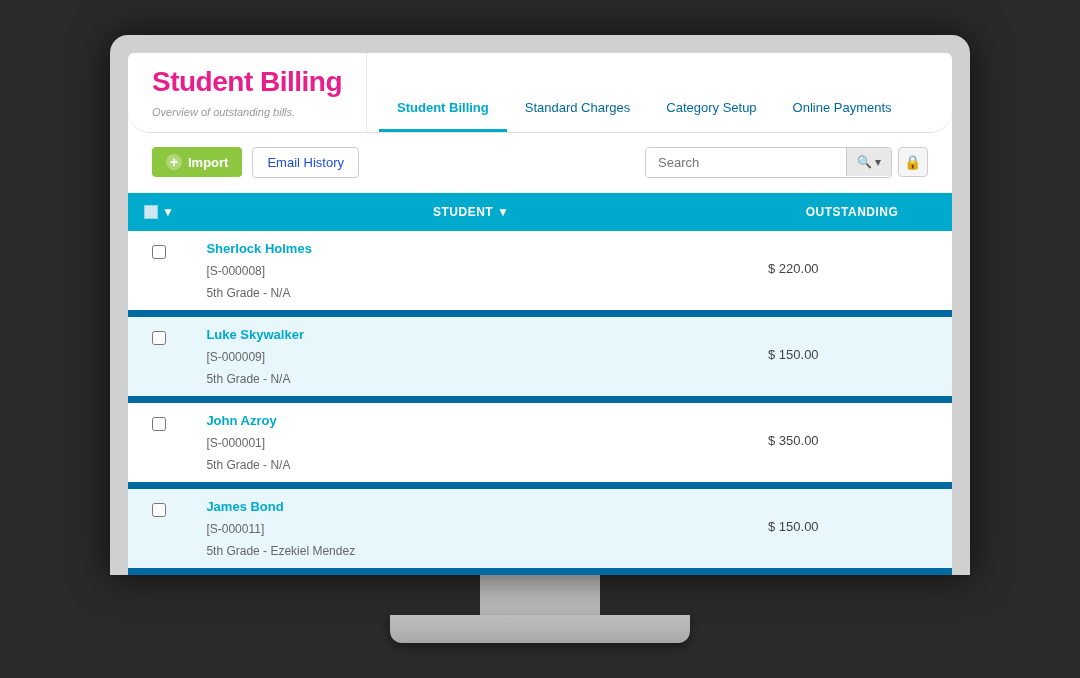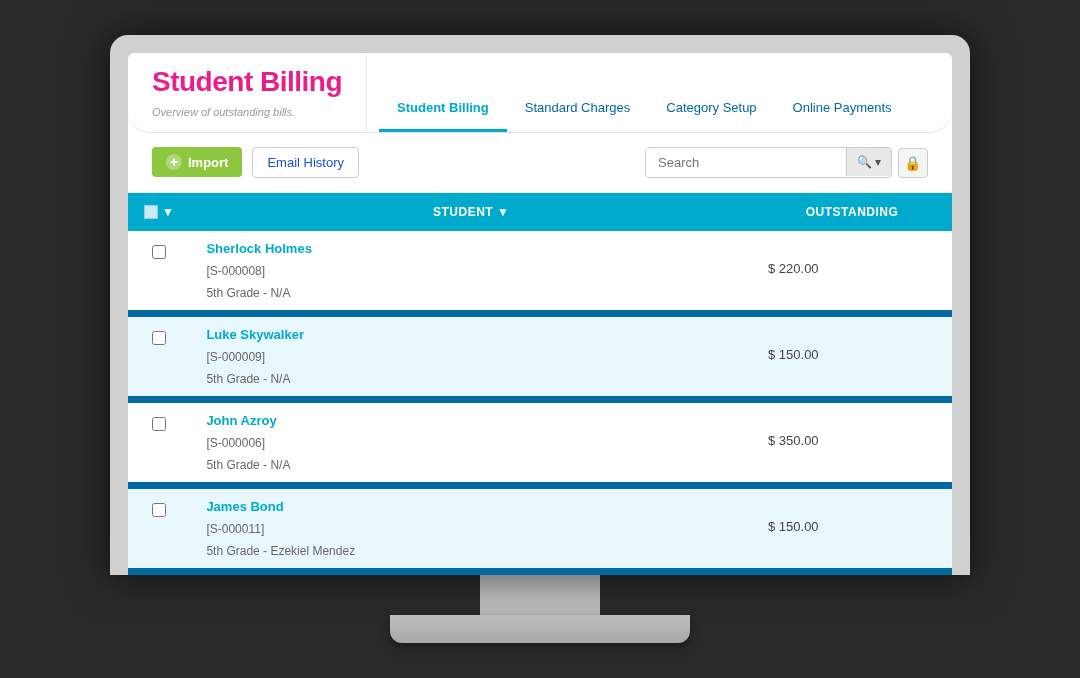--- a/index.html
+++ b/index.html
@@ -153,21 +153,21 @@
       color: #1d4ed8;
       border: 1px solid #ccc;
       border-radius: 4px;
       padding: 7px 14px;
       font-size: 13px;
       cursor: pointer;
     }
 
     .toolbar-right {
       display: flex;
-      align-items: flex-end;
+      align-items: flex-start;
       gap: 6px;
     }
 
     .search-container {
       display: flex;
       align-items: center;
       border: 1px solid #ccc;
       border-radius: 4px;
       overflow: hidden;
       background: #fff;
@@ -386,21 +386,21 @@
         <div class="student-grade">5th Grade - N/A</div>
       </td>
       <td class="col-outstanding">$ 150.00</td>
     </tr>
             <tr>
       <td class="col-check">
         <input type="checkbox" class="row-checkbox" style="">
       </td>
       <td>
         <div class="student-name">John Azroy</div>
-        <div class="student-id">[S-000006]</div>
+        <div class="student-id">[S-000001]</div>
         <div class="student-grade">5th Grade - N/A</div>
       </td>
       <td class="col-outstanding">$ 350.00</td>
     </tr>
             <tr>
       <td class="col-check">
         <input type="checkbox" class="row-checkbox" style="">
       </td>
       <td>
         <div class="student-name">James Bond</div>

